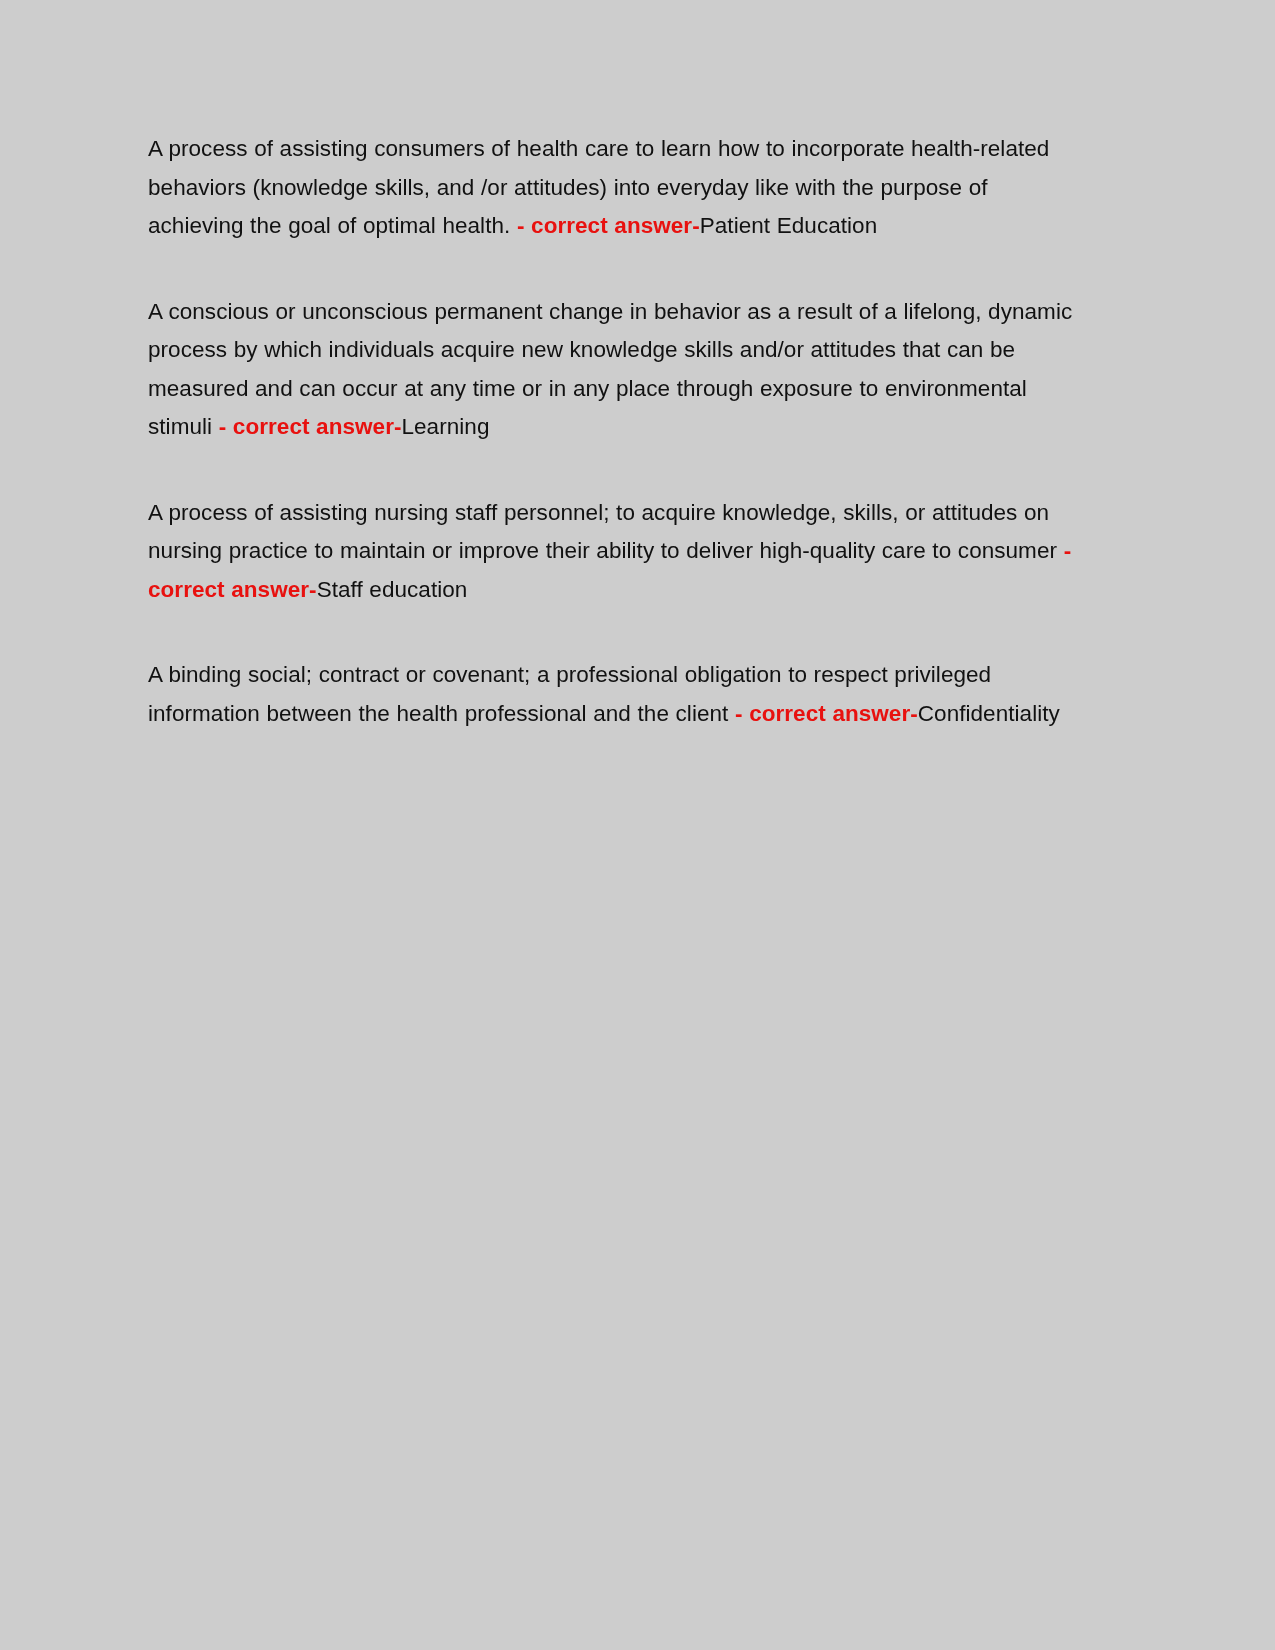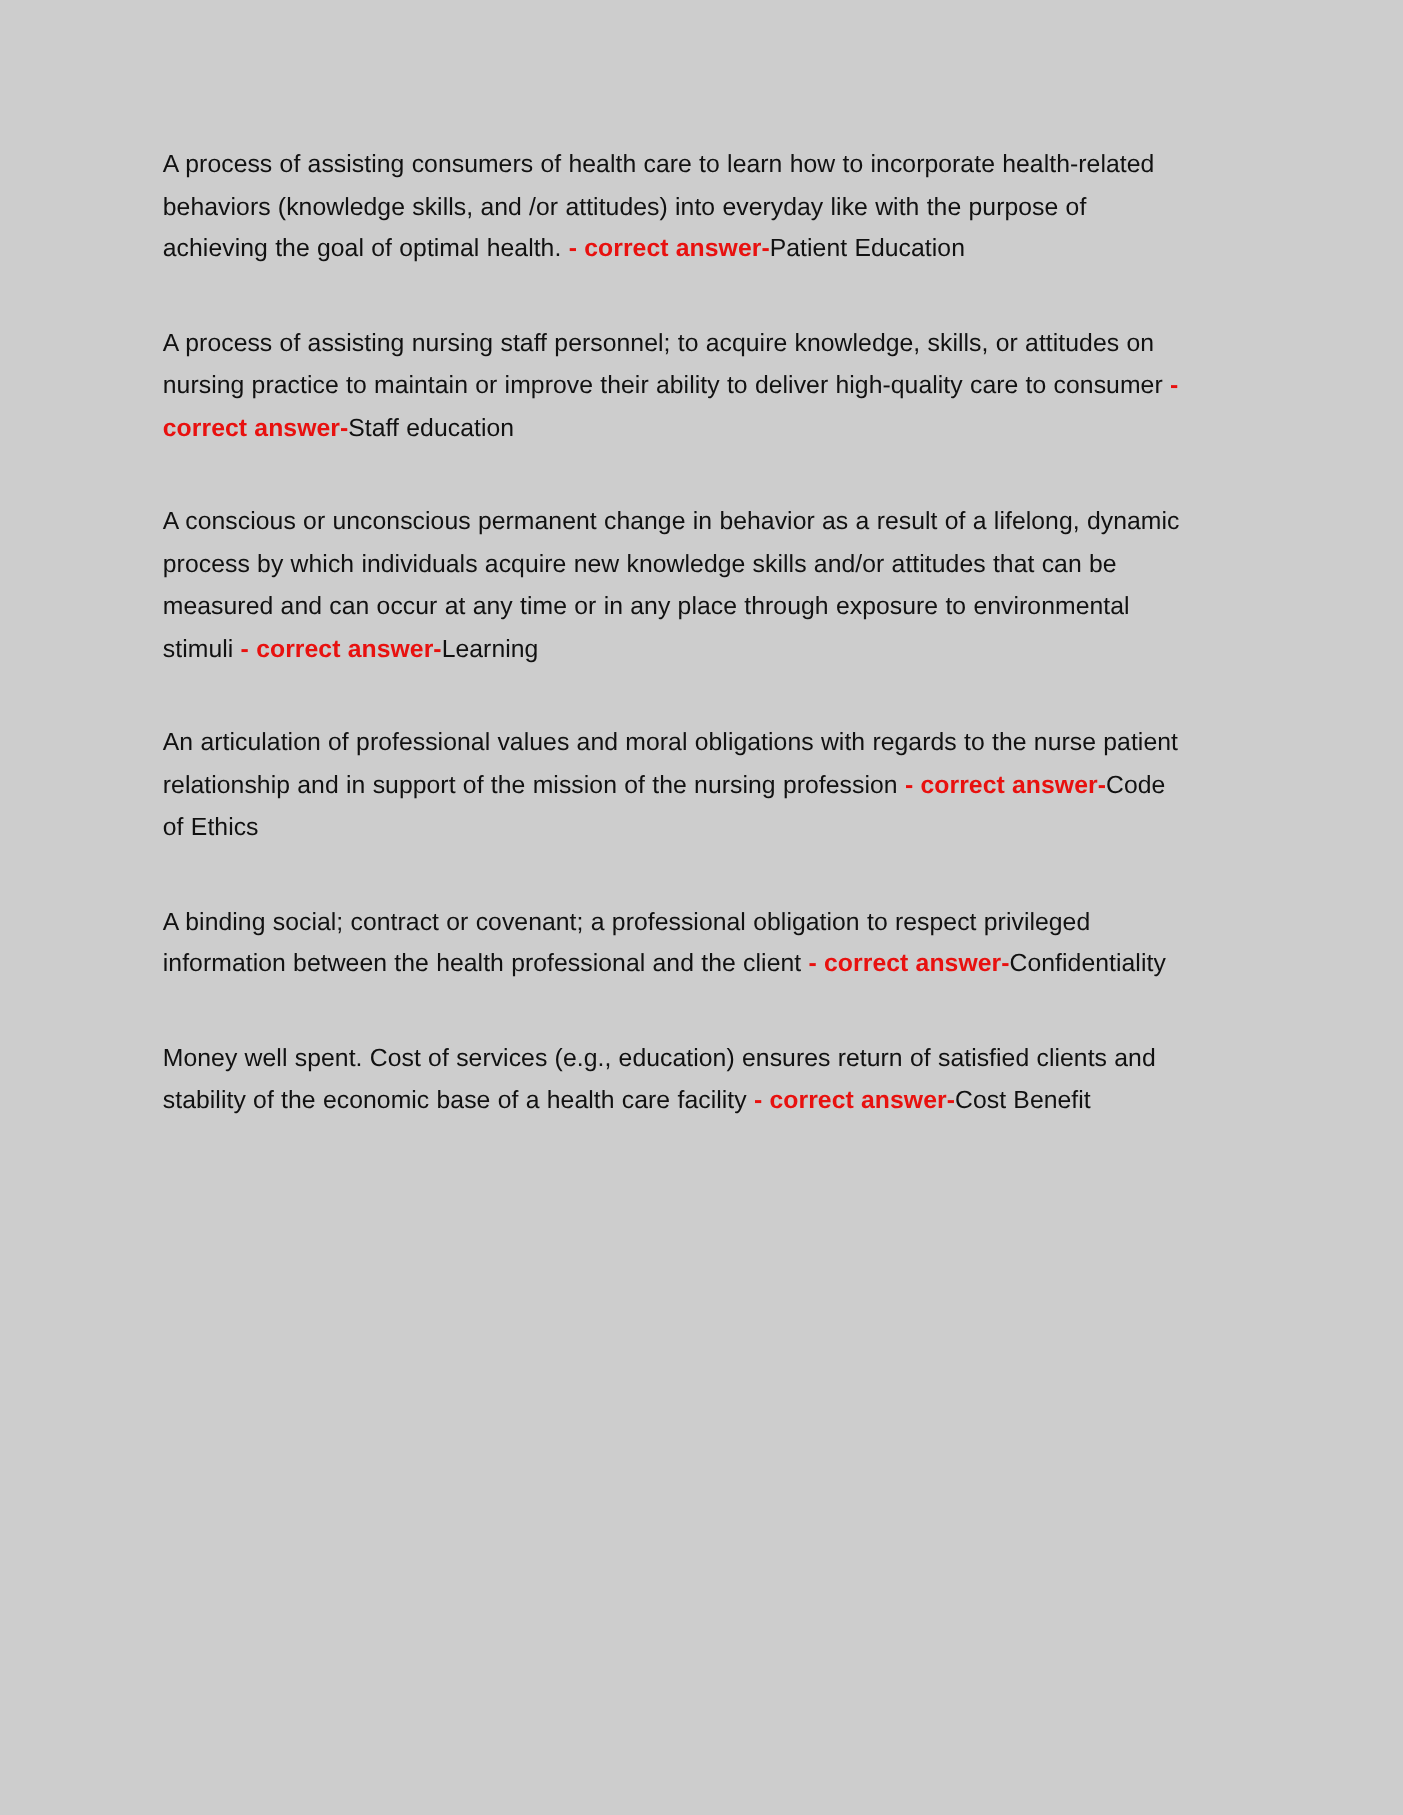--- a/index.html
+++ b/index.html
@@ -51,35 +51,29 @@
 <body>
 
 <div class="page">
   <div class="qa-list">
 
     <p class="qa-block">
       <span class="prompt">A process of assisting consumers of health care to learn how to incorporate health-related behaviors (knowledge skills, and /or attitudes) into everyday like with the purpose of achieving the goal of optimal health.</span><span class="marker"> - correct answer-</span><span class="answer">Patient Education</span>
     </p>
 
     <p class="qa-block">
-      <span class="prompt">A process of assisting nursing staff personnel; to acquire knowledge, skills, or attitudes on nursing practice to maintain or improve their ability to deliver high-quality care to consumer</span><span class="marker"> - correct answer-</span><span class="answer">Staff education</span>
+      <span class="prompt">A conscious or unconscious permanent change in behavior as a result of a lifelong, dynamic process by which individuals acquire new knowledge skills and/or attitudes that can be measured and can occur at any time or in any place through exposure to environmental stimuli</span><span class="marker"> - correct answer-</span><span class="answer">Learning</span>
     </p>
 
     <p class="qa-block">
-      <span class="prompt">A conscious or unconscious permanent change in behavior as a result of a lifelong, dynamic process by which individuals acquire new knowledge skills and/or attitudes that can be measured and can occur at any time or in any place through exposure to environmental stimuli</span><span class="marker"> - correct answer-</span><span class="answer">Learning</span>
+      <span class="prompt">A process of assisting nursing staff personnel; to acquire knowledge, skills, or attitudes on nursing practice to maintain or improve their ability to deliver high-quality care to consumer</span><span class="marker"> - correct answer-</span><span class="answer">Staff education</span>
     </p>
 
 
 
-    <p class="qa-block">
-      <span class="prompt">An articulation of professional values and moral obligations with regards to the nurse patient relationship and in support of the mission of the nursing profession</span><span class="marker"> - correct answer-</span><span class="answer">Code of Ethics</span>
-    </p>
 
     <p class="qa-block">
       <span class="prompt">A binding social; contract or covenant; a professional obligation to respect privileged information between the health professional and the client</span><span class="marker"> - correct answer-</span><span class="answer">Confidentiality</span>
     </p>
 
-    <p class="qa-block">
-      <span class="prompt">Money well spent. Cost of services (e.g., education) ensures return of satisfied clients and stability of the economic base of a health care facility</span><span class="marker"> - correct answer-</span><span class="answer">Cost Benefit</span>
-    </p>
 
   </div>
 </div>
 
 </body></html>

